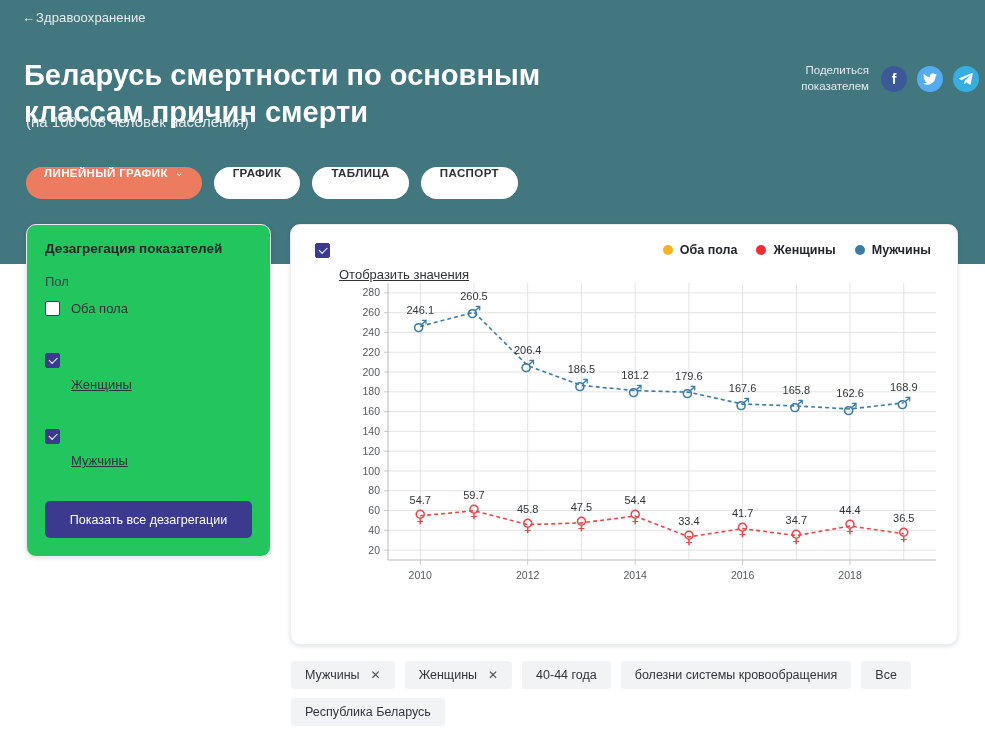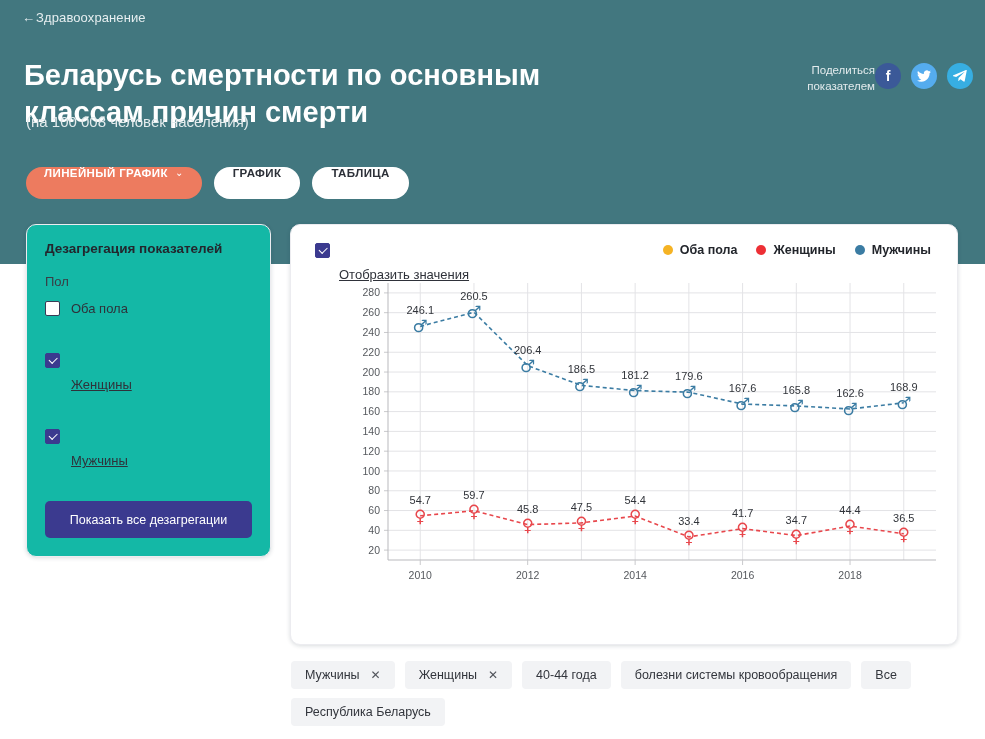--- a/index.html
+++ b/index.html
@@ -27,21 +27,21 @@
   .breadcrumb .arrow { margin-right:1px; }
   .page-title {
     position:absolute; left:24px; top:38px; width:640px;
     font-size:29px; line-height:1.26; font-weight:bold; color:#ffffff;
   }
   .page-subtitle {
     position:absolute; left:26px; top:113px;
     font-size:15px; color:#e3ebed;
   }
 
-  .share-block { position:absolute; right:12px; top:63px; display:flex; gap:0; }
+  .share-block { position:absolute; right:6px; top:63px; display:flex; align-items:center; gap:12px; }
   .share-label { font-size:11.5px; color:#e3ebed; line-height:1.35; text-align:right; }
   .social { display:flex; gap:10px; }
   .social-btn {
     width:26px; height:26px; border-radius:50%;
     display:flex; align-items:center; justify-content:center;
     color:#fff; font-size:14px; font-weight:bold; cursor:pointer;
   }
   .fb { background:#3b5998; }
   .tw { background:#55acee; }
   .tg { background:#37aee2; }
@@ -55,21 +55,21 @@
     display:flex; justify-content:center;
     font-size:11.5px; font-weight:bold; letter-spacing:.4px;
     cursor:pointer; border:none; font-family:inherit;
   }
   .tab-pill.active { background:#ed7b5f; color:#ffffff; padding:0 18px; }
   .tab-pill .caret { margin-left:7px; font-size:10px; font-weight:normal; }
 
   
   .side-card {
     position:absolute; left:26px; top:224px; width:245px;
-    background:#14b8a6; border-radius:10px;
+    background:#22c55e; border-radius:10px;
     box-shadow:0 1px 4px rgba(20,40,50,.16);
     padding:16px 18px 18px 18px;
     border:1px solid #ececf0;
   }
   .side-title { font-size:13.5px; font-weight:bold; color:#23262d; margin-bottom:18px; }
   .side-group-label { font-size:13px; color:#3a3d45; margin-bottom:12px; }
   .check-row { display:flex; align-items:center; gap:11px; margin-bottom:13px; }
   .cbox {
     width:15px; height:15px; border-radius:2px; flex:none;
     border:1.6px solid #3b3b55; background:#fff;
@@ -159,20 +159,21 @@
   </div>
 </div>
 
 <div class="view-tabs">
   <button class="tab-pill active">
     <span>ЛИНЕЙНЫЙ ГРАФИК</span>
     <span class="caret">⌄</span>
   </button>
   <button class="tab-pill">ГРАФИК</button>
   <button class="tab-pill">ТАБЛИЦА</button>
+  <button class="tab-pill">ПАСПОРТ</button>
 </div>
 
 <div class="side-card">
   <div class="side-title">Дезагрегация показателей</div>
   <div class="side-group-label">Пол</div>
 
   <div class="check-row">
     <span class="cbox"></span>
     <span class="check-label">Оба пола</span>
   </div>

